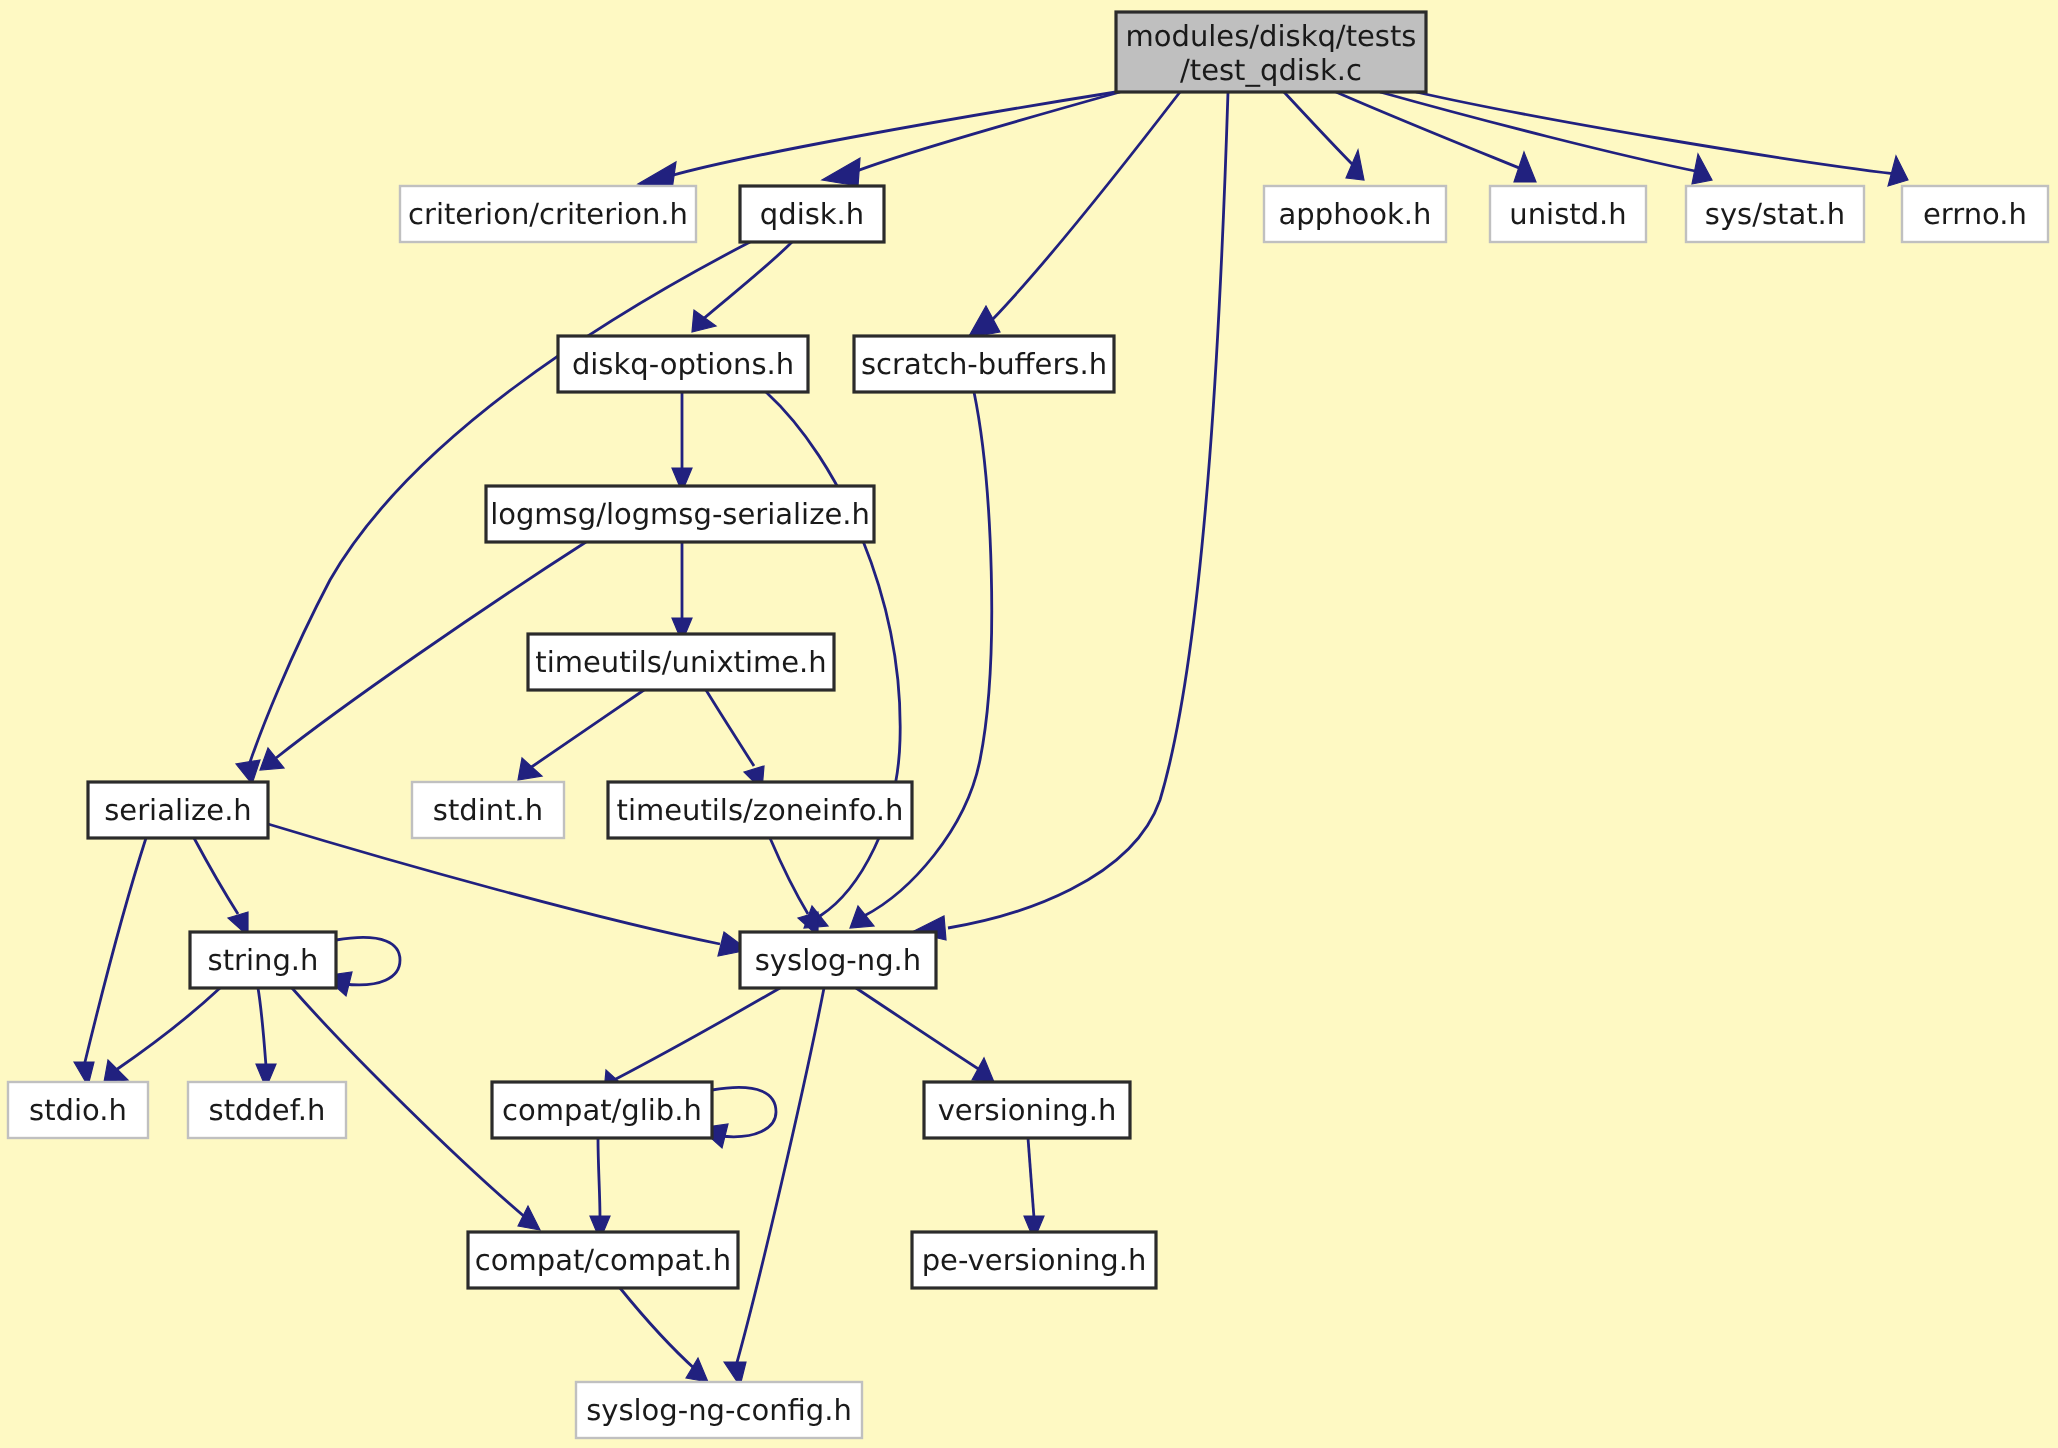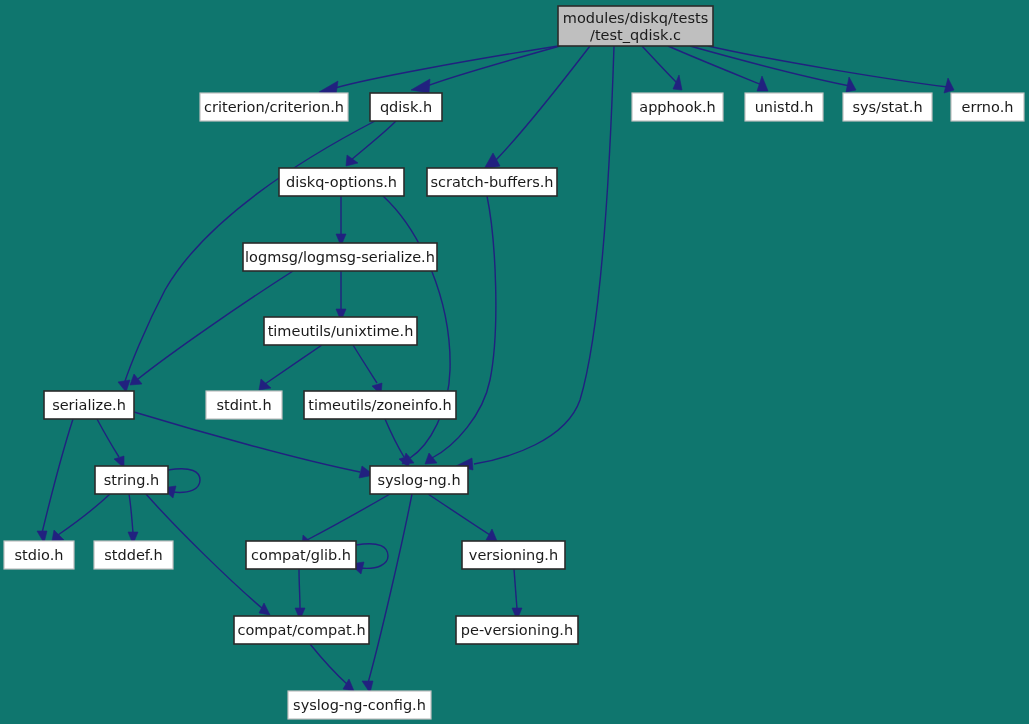--- a/index.html
+++ b/index.html
@@ -4,21 +4,21 @@
 <style>
   html, body {
     margin: 0;
     padding: 0;
     background: #ffffff;
   }
   #canvas {
     position: relative;
     width: 1029px;
     height: 724px;
-    background: #0f766e;
+    background: #fef9c3;
     overflow: hidden;
   }
   svg#graph {
     position: absolute;
     left: 0;
     top: 0;
     width: 1029px;
     height: 724px;
   }
   .edge-path {

